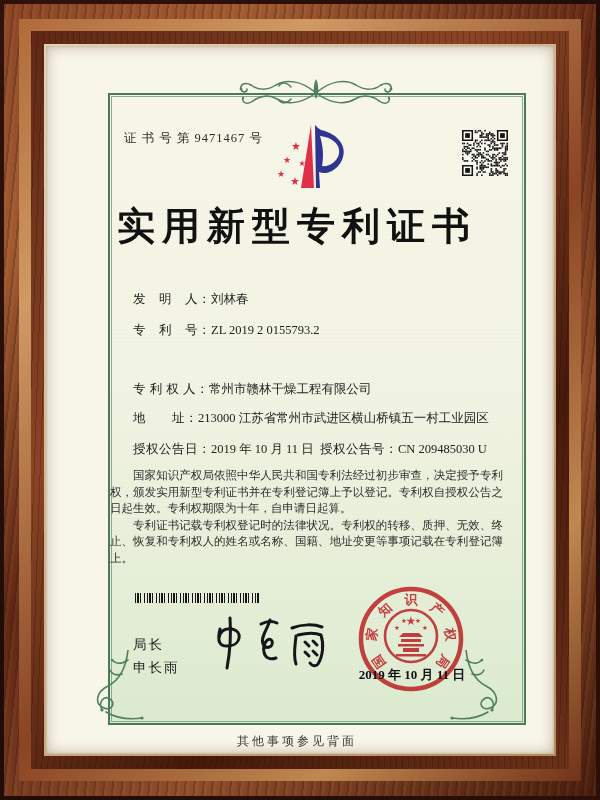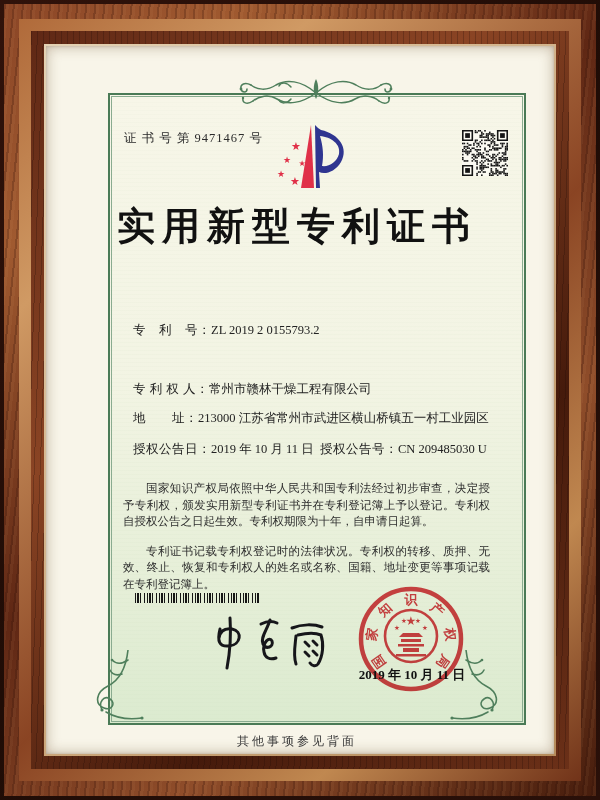--- a/index.html
+++ b/index.html
@@ -33,21 +33,21 @@
   .certno{left:78px;top:84px;font-size:12.5px;letter-spacing:1px;color:#2b2b2b;}
   .logo{left:219px;top:76px;}
   .qr{left:416px;top:84px;}
   .title{left:0;top:155px;width:502px;text-align:center;font-size:38px;font-weight:700;
          letter-spacing:7px;color:#111;}
   .frow{left:87px;width:392px;font-size:12.5px;white-space:nowrap;color:#222;}
   .frow .lab{letter-spacing:.5px;}
   .grant2{position:absolute;left:187px;top:0;white-space:nowrap;}
   .paras{left:64px;top:421px;width:393px;font-size:11.5px;line-height:16.5px;
          text-align:justify;color:#2e2e2e;}
-  .paras p{margin:13px;text-indent:2em;}
+  .paras p{margin:0;text-indent:2em;}
   .barcode{left:89px;top:547px;width:124px;height:10px;
      background:repeating-linear-gradient(90deg,#161616 0 1px,transparent 1px 2px,#161616 2px 4px,
        transparent 4px 5px,#161616 5px 6px,transparent 6px 9px,#161616 9px 10px,transparent 10px 12px);}
   .director{left:87px;top:587px;font-size:13.5px;letter-spacing:2px;line-height:23px;
             font-family:"Liberation Sans","DejaVu Sans",sans-serif;color:#1a1a1a;}
   .sig{left:158px;top:568px;}
   .seal{left:310px;top:538px;mix-blend-mode:multiply;opacity:.93;}
   .sealdate{left:296px;top:620px;width:140px;text-align:center;font-size:13px;font-weight:700;
             color:#111;z-index:5;}
   .pageinfo{left:0;top:656px;width:502px;text-align:center;font-size:11px;color:#333;}
@@ -421,20 +421,23 @@
           <rect x="18" y="28" width="1" height="1"></rect>
           <rect x="19" y="28" width="1" height="1"></rect>
           <rect x="22" y="28" width="1" height="1"></rect>
           <rect x="27" y="28" width="1" height="1"></rect>
           <rect x="28" y="28" width="1" height="1"></rect>
         </g>
     </svg>
 
     <div class="abs title">实用新型专利证书</div>
 
+    <div class="abs frow" style="top:245px">
+      <span class="lab">发　明　人：</span><span>刘林春</span>
+    </div>
     <div class="abs frow" style="top:276px">
       <span class="lab">专　利　号：</span><span>ZL 2019 2 0155793.2</span>
     </div>
     <div class="abs frow" style="top:335px">
       <span class="lab">专 利 权 人：</span><span>常州市赣林干燥工程有限公司</span>
     </div>
     <div class="abs frow" style="top:364px">
       <span class="lab">地　　址：</span><span>213000 江苏省常州市武进区横山桥镇五一村工业园区</span>
     </div>
     <div class="abs frow" style="top:395px">
@@ -444,20 +447,24 @@
       </span>
     </div>
 
     <div class="abs paras">
       <p>国家知识产权局依照中华人民共和国专利法经过初步审查，决定授予专利权，颁发实用新型专利证书并在专利登记簿上予以登记。专利权自授权公告之日起生效。专利权期限为十年，自申请日起算。</p>
       <p>专利证书记载专利权登记时的法律状况。专利权的转移、质押、无效、终止、恢复和专利权人的姓名或名称、国籍、地址变更等事项记载在专利登记簿上。</p>
     </div>
 
     <div class="abs barcode"></div>
 
+    <div class="abs director">
+      <div>局长</div>
+      <div>申长雨</div>
+    </div>
 
     <svg class="abs sig" width="135" height="62" viewBox="0 0 135 62">
       <g stroke="#16161a" stroke-width="3" fill="none" stroke-linecap="round" stroke-linejoin="round">
         <path d="M16,15 C13,27 15,33 25,32 C37,31 39,17 28,15 C20,14 16,18 15,24"></path>
         <path d="M26,4 C27,18 26,38 23,54"></path>
         <path d="M57,10 C63,7 69,7 73,9"></path>
         <path d="M66,6 C63,16 56,24 59,30 C62,36 70,33 68,27 C66,22 58,28 60,38 C61,44 66,46 72,44"></path>
         <path d="M88,14 C98,10 110,10 118,13"></path>
         <path d="M92,22 C91,32 89,42 92,50"></path>
         <path d="M94,21 C103,19 112,19 117,21 C120,30 119,42 114,50 C112,53 108,52 106,49"></path>

